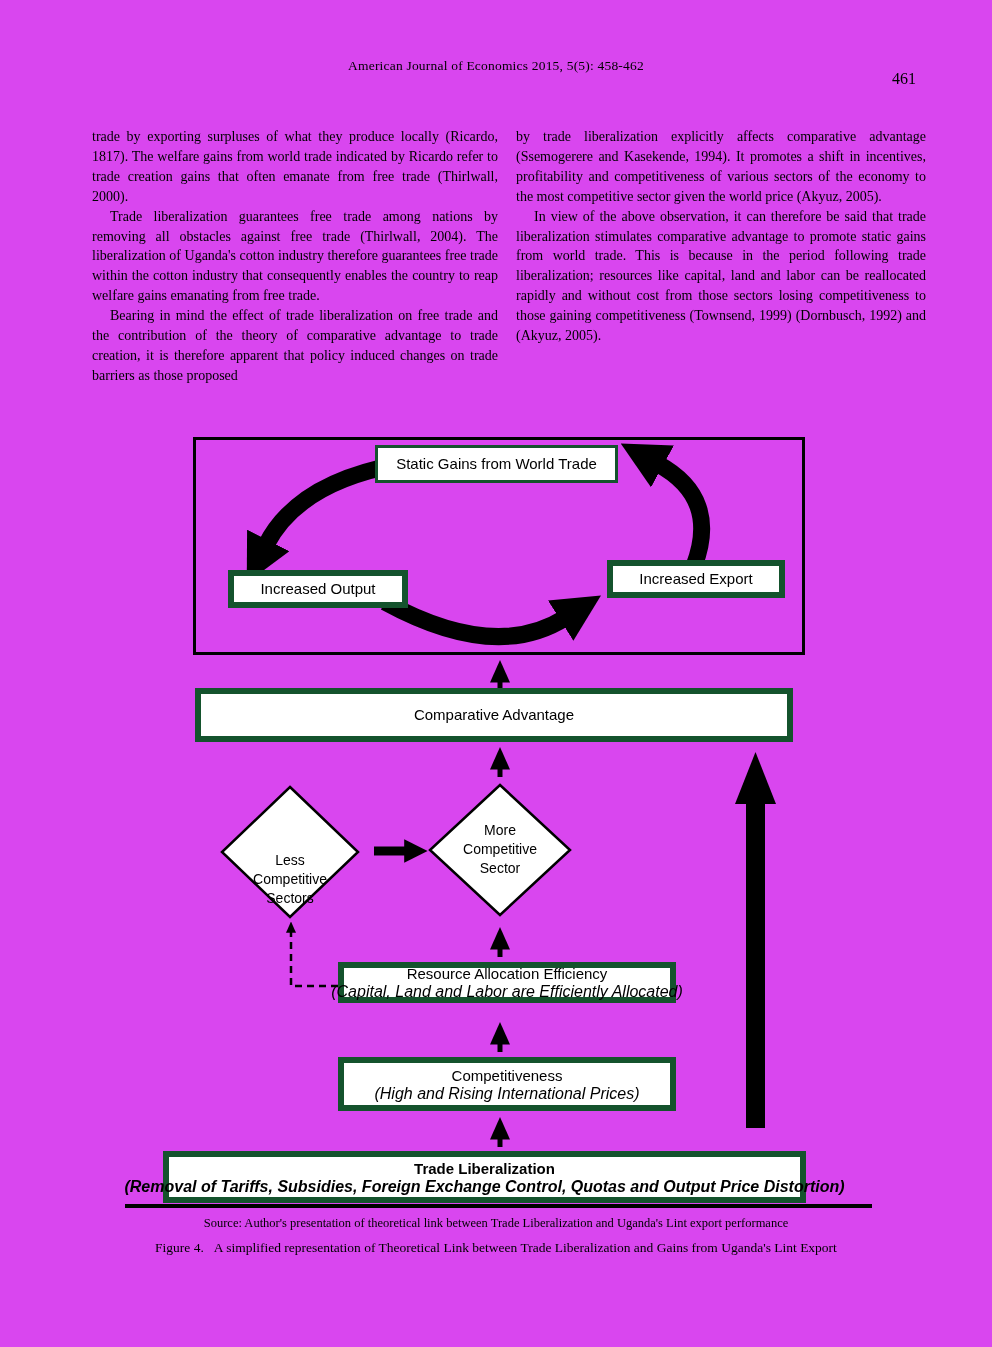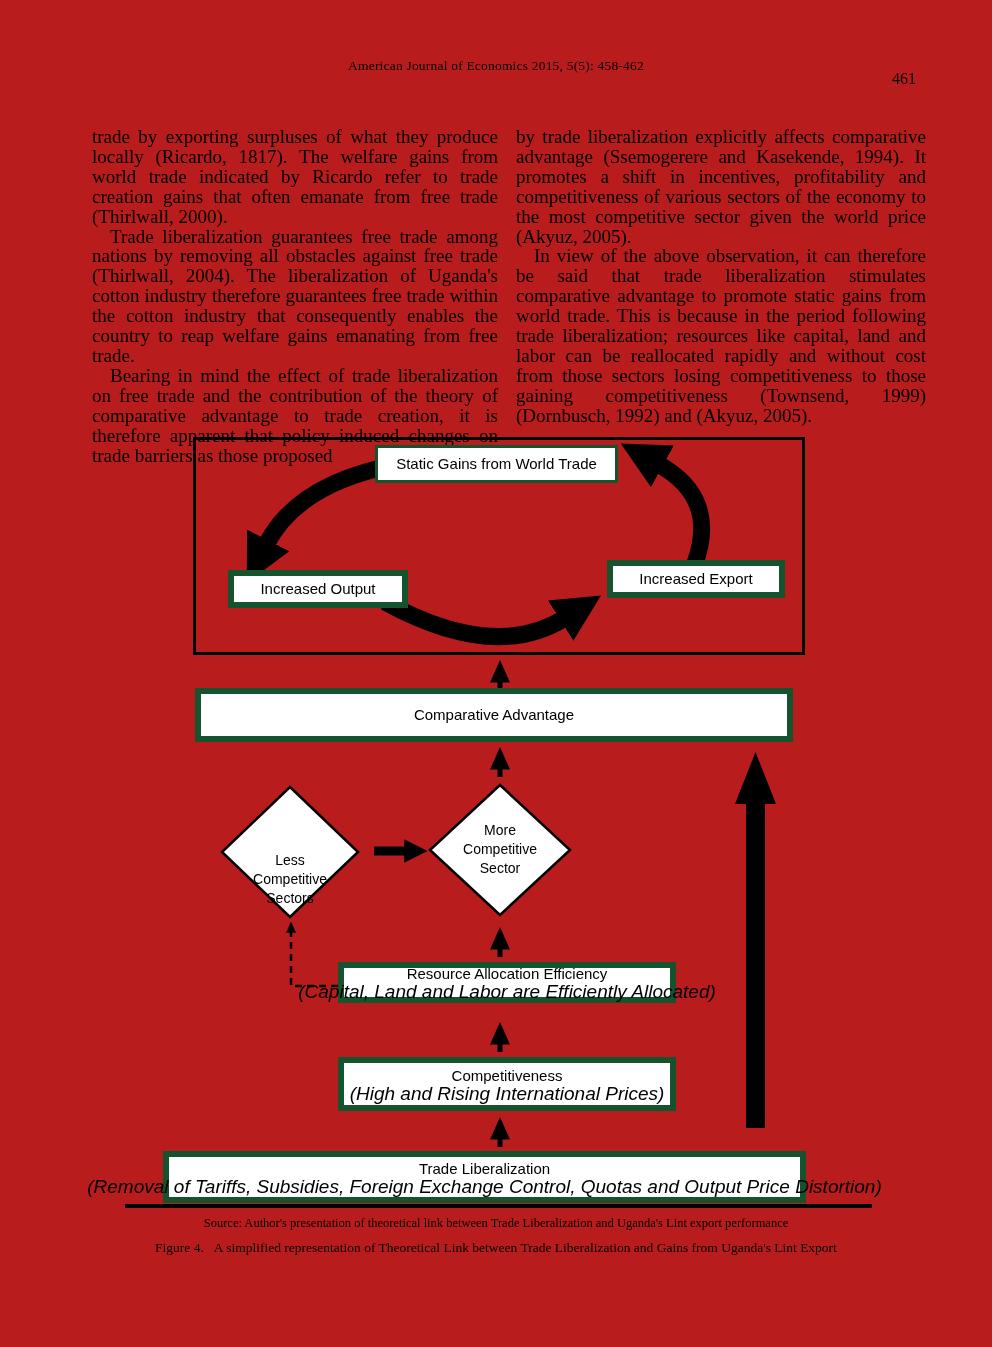--- a/index.html
+++ b/index.html
@@ -1,46 +1,46 @@
 <!DOCTYPE html>
 <html><head>
 <meta charset="utf-8">
 <style>
   html,body{margin:0;padding:0;background:#e8e8e8;}
   .page{
-    position:relative;width:992px;height:1347px;background:#b91c1c;
+    position:relative;width:992px;height:1347px;background:#d946ef;
     margin:0 auto;overflow:hidden;color:#000;
     font-family:"Liberation Serif", serif;
   }
   
   .journal-line{position:absolute;top:58px;left:0;width:100%;text-align:center;
     font-size:13.5px;letter-spacing:.2px;}
   .page-number{position:absolute;top:58px;right:76px;font-size:16px;margin-top:12px;}
   
-  .col{position:absolute;top:127px;font-size:19px;line-height:19.9px;text-align:justify;}
+  .col{position:absolute;top:127px;font-size:14px;line-height:19.9px;text-align:justify;}
   .col-left{left:92px;width:406px;}
   .col-right{left:516px;width:410px;}
   .col p{margin:0;padding:0;}
   .col p.indent{text-indent:18px;}
   
   .fig-svg{position:absolute;left:0;top:0;width:992px;height:1347px;pointer-events:none;}
   .fbox{position:absolute;background:#fff;border:6px solid #14532d;box-sizing:border-box;
     display:flex;flex-direction:column;align-items:center;justify-content:center;
     text-align:center;font-family:"Liberation Sans", sans-serif;}
   .fbox .title{font-size:15px;line-height:18px;}
-  .fbox .sub{font-size:19px;font-style:italic;line-height:17px;white-space:nowrap;}
+  .fbox .sub{font-size:16px;font-style:italic;line-height:17px;white-space:nowrap;}
   .cycle-rect{position:absolute;left:193px;top:437px;width:612px;height:218px;
     border:3px solid #000;box-sizing:border-box;background:transparent;}
   .box-static{left:375px;top:445px;width:243px;height:38px;border-width:3px;}
   .box-output{left:228px;top:570px;width:180px;height:38px;}
   .box-export{left:607px;top:560px;width:178px;height:38px;}
   .box-compadv{left:195px;top:688px;width:598px;height:54px;}
   .box-resource{left:338px;top:962px;width:338px;height:41px;}
   .box-compet{left:338px;top:1057px;width:338px;height:54px;}
-  .box-trade{left:163px;top:1151px;width:643px;height:52px;}
+  .box-trade{left:163px;top:1151px;width:643px;height:52px;font-weight:bold;}
   .diamond-label{position:absolute;font-family:"Liberation Sans", sans-serif;
     font-size:14px;line-height:19px;text-align:center;}
   .dl-left{left:222px;top:823px;width:136px;margin-top:28px;}
   .dl-right{left:430px;top:821px;width:140px;text-align:center;}
   .bottom-rule{position:absolute;left:125px;top:1204px;width:747px;height:4px;background:#000;}
   .source-note{position:absolute;top:1216px;left:0;width:100%;text-align:center;
     font-size:12.5px;}
   .caption{position:absolute;top:1240px;left:0;width:100%;text-align:center;font-size:13.5px;}
   .caption .cap-label{font-weight:normal;margin-right:10px;}
 </style>

